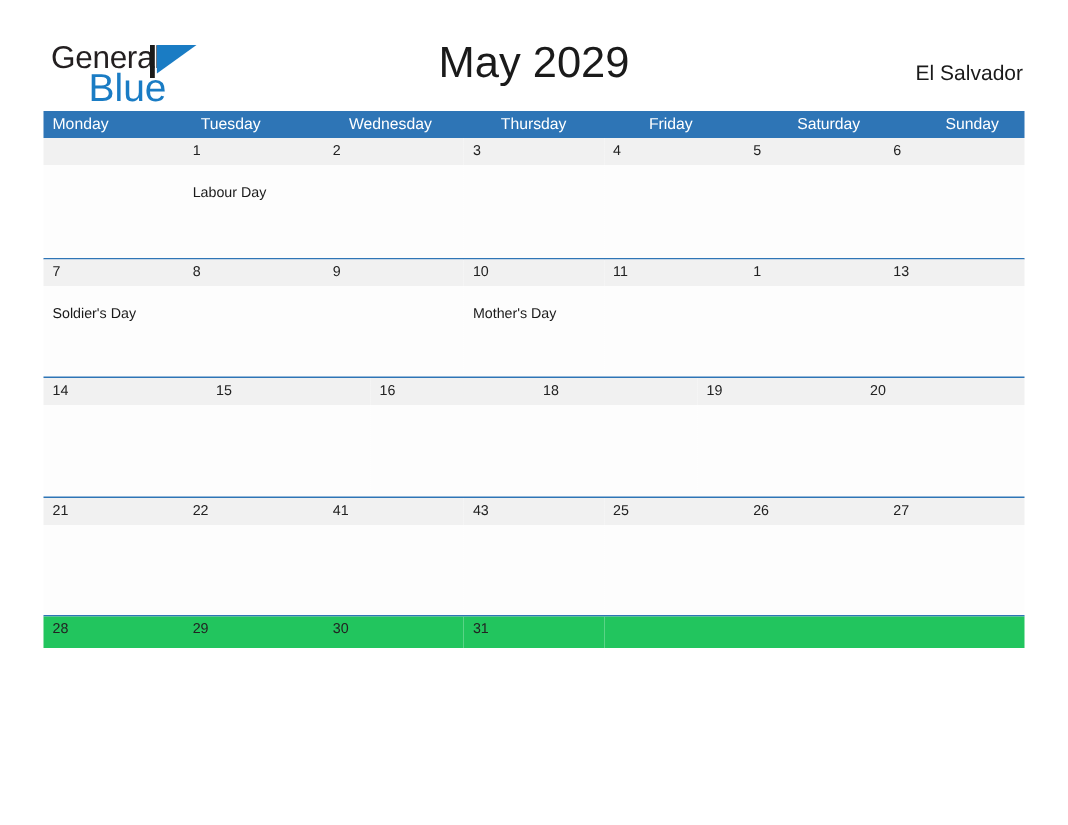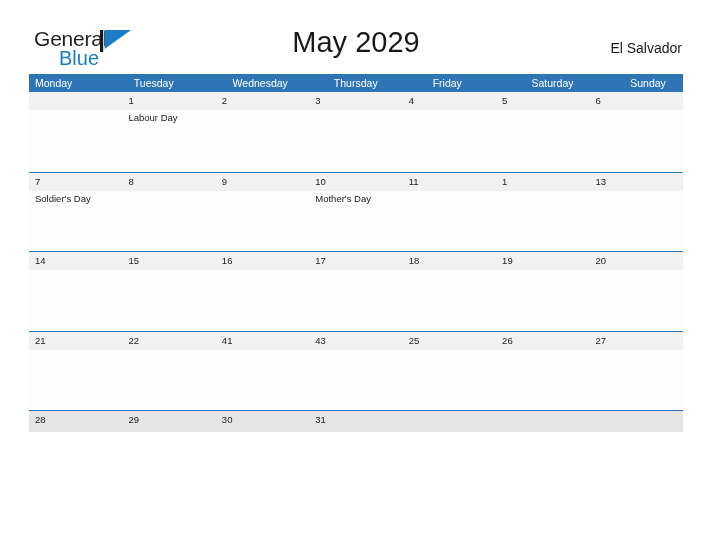--- a/index.html
+++ b/index.html
@@ -36,21 +36,21 @@
     height: 44px;
   }
   .logo-general {
     font-size: 21px;
     color: #231f20;
     letter-spacing: -0.2px;
     line-height: 22px;
     font-family: "Liberation Sans", sans-serif;
   }
   .logo-blue {
-    font-size: 20px;
+    font-size: 26px;
     color: #1a7cc4;
     line-height: 21px;
     margin-left: 25px;
     display: block;
     margin-top: -2px;
     font-family: "Liberation Sans", sans-serif;
   }
   .logo-mark {
     position: absolute;
     left: 66px;
@@ -121,37 +121,37 @@
     height: 100%;
   }
   .day {
     flex: 1 1 0;
     position: relative;
     box-sizing: border-box;
     background:
       linear-gradient(to bottom, #f1f1f1 0px, #f1f1f1 18px, #fdfdfd 18px, #fdfdfd 100%);
   }
   .week.last .day {
-    background: #e5e5e5;
+    background: #22c55e;
   }
 
   .day-num {
     position: absolute;
     left: 6px;
     top: 0px;
     font-size: 9.5px;
     line-height: 18px;
     color: #222222;
     font-family: "Liberation Sans", sans-serif;
   }
 
   .day-events {
     position: absolute;
     left: 6px;
-    top: 19px;
+    top: 30px;
     right: 2px;
   }
   .day-event {
     font-size: 9.5px;
     line-height: 13px;
     color: #1a1a1a;
     white-space: nowrap;
     font-family: "Liberation Sans", sans-serif;
   }
 </style>
@@ -254,23 +254,20 @@
             <div class="day">
               <div class="day-num">14</div>
             </div>
             <div class="day">
               <div class="day-num">15</div>
             </div>
             <div class="day">
               <div class="day-num">16</div>
             </div>
             <div class="day">
-              <div class="day-num">17</div>
-            </div>
-            <div class="day">
               <div class="day-num">18</div>
             </div>
             <div class="day">
               <div class="day-num">19</div>
             </div>
             <div class="day">
               <div class="day-num">20</div>
             </div>
           </div>
         </div>

